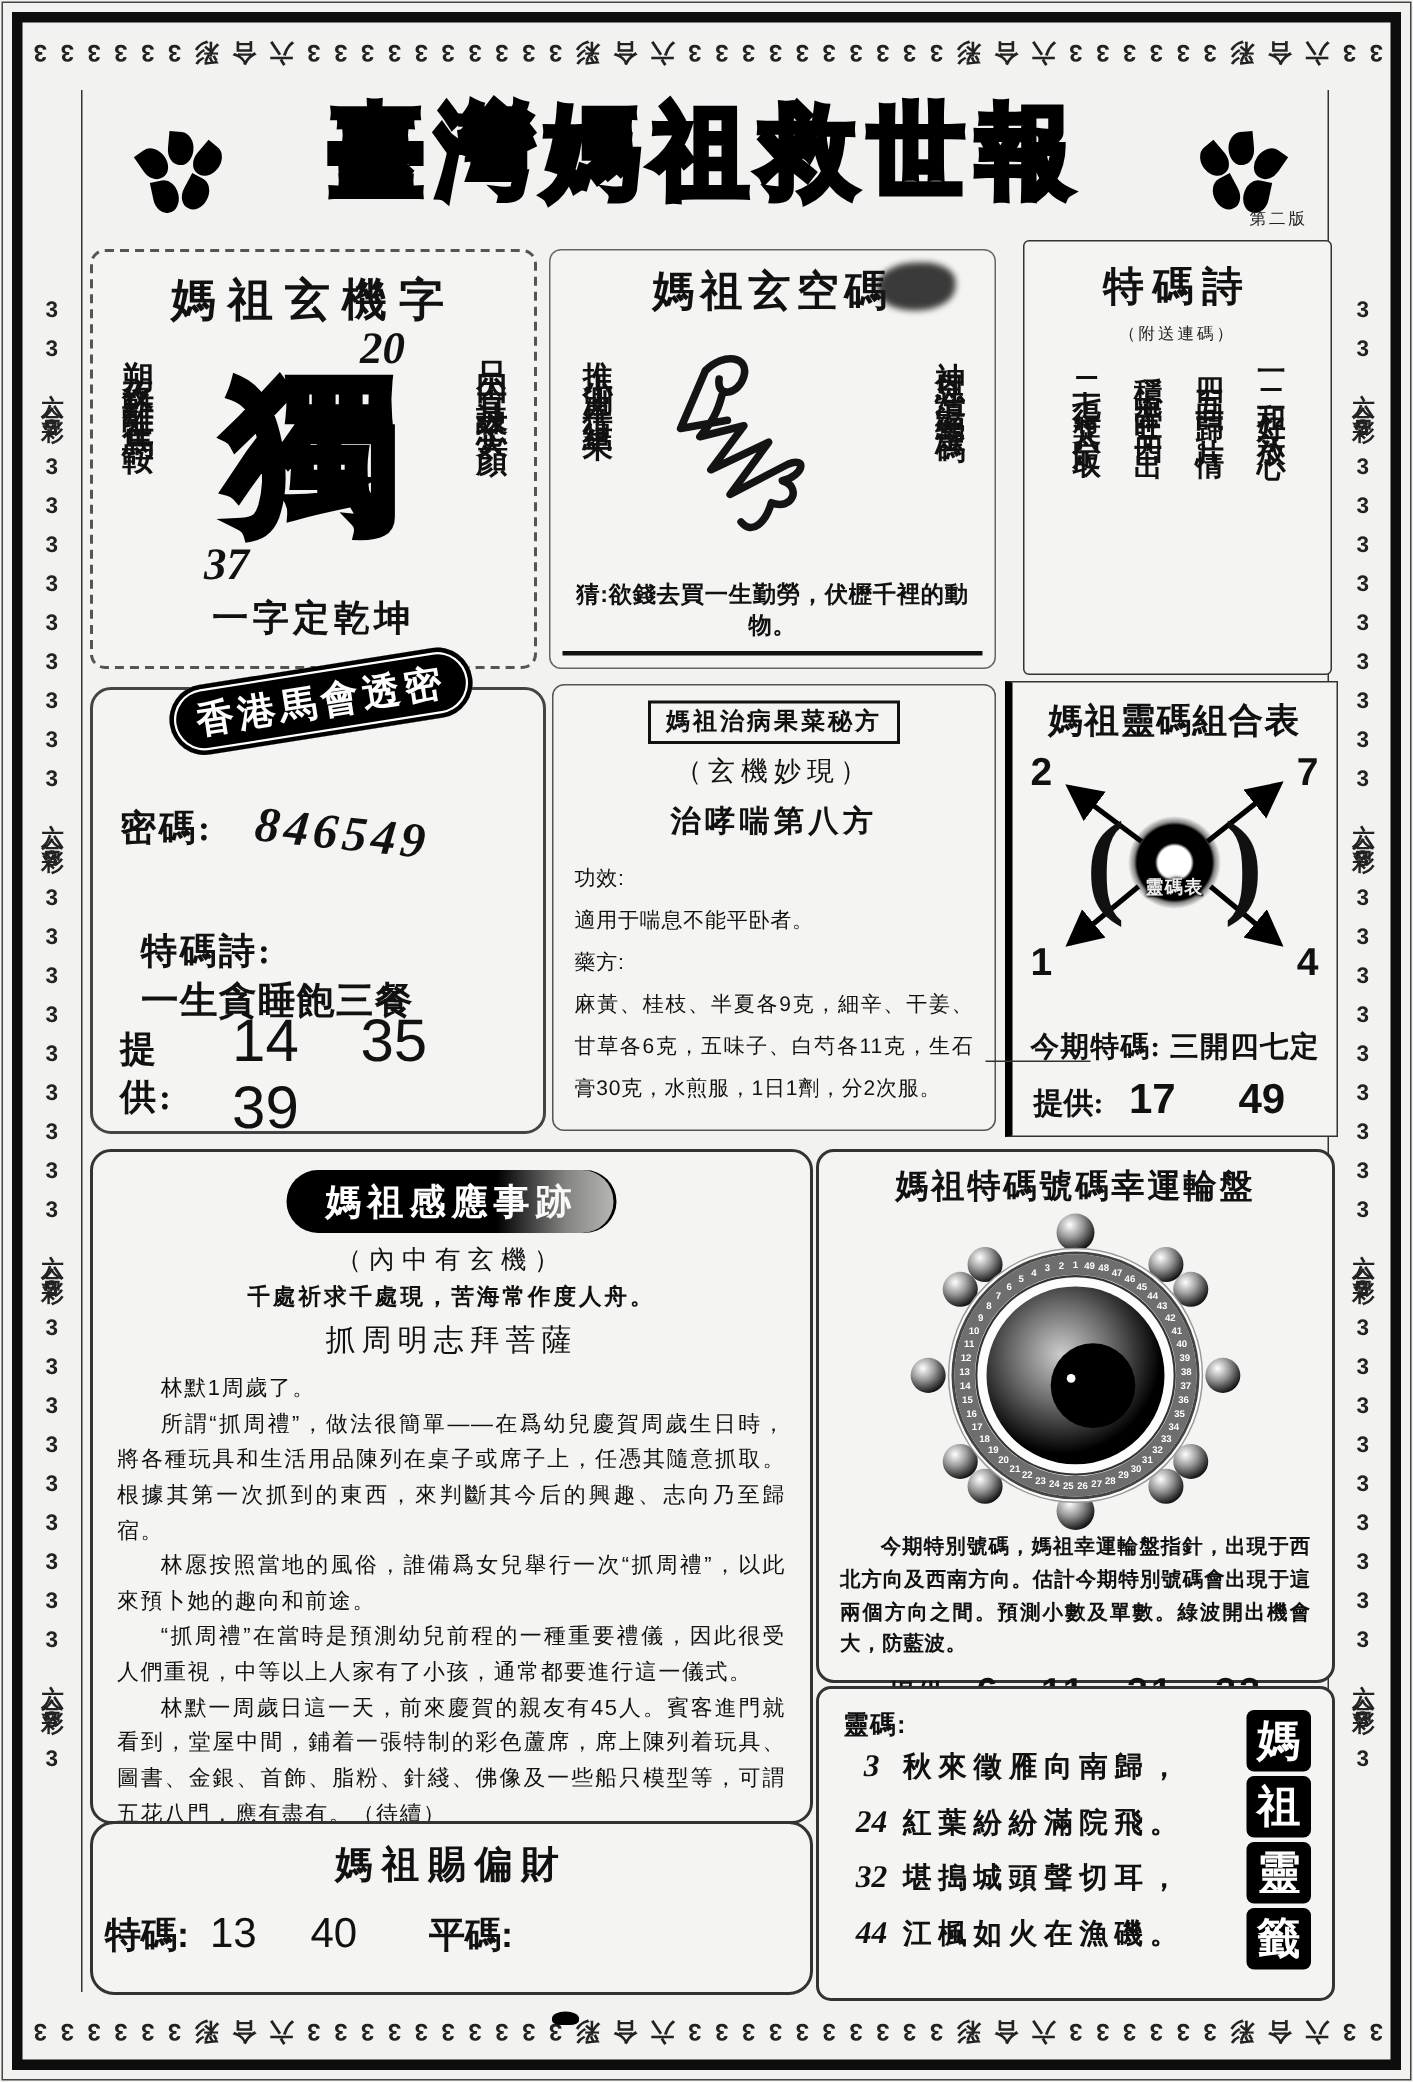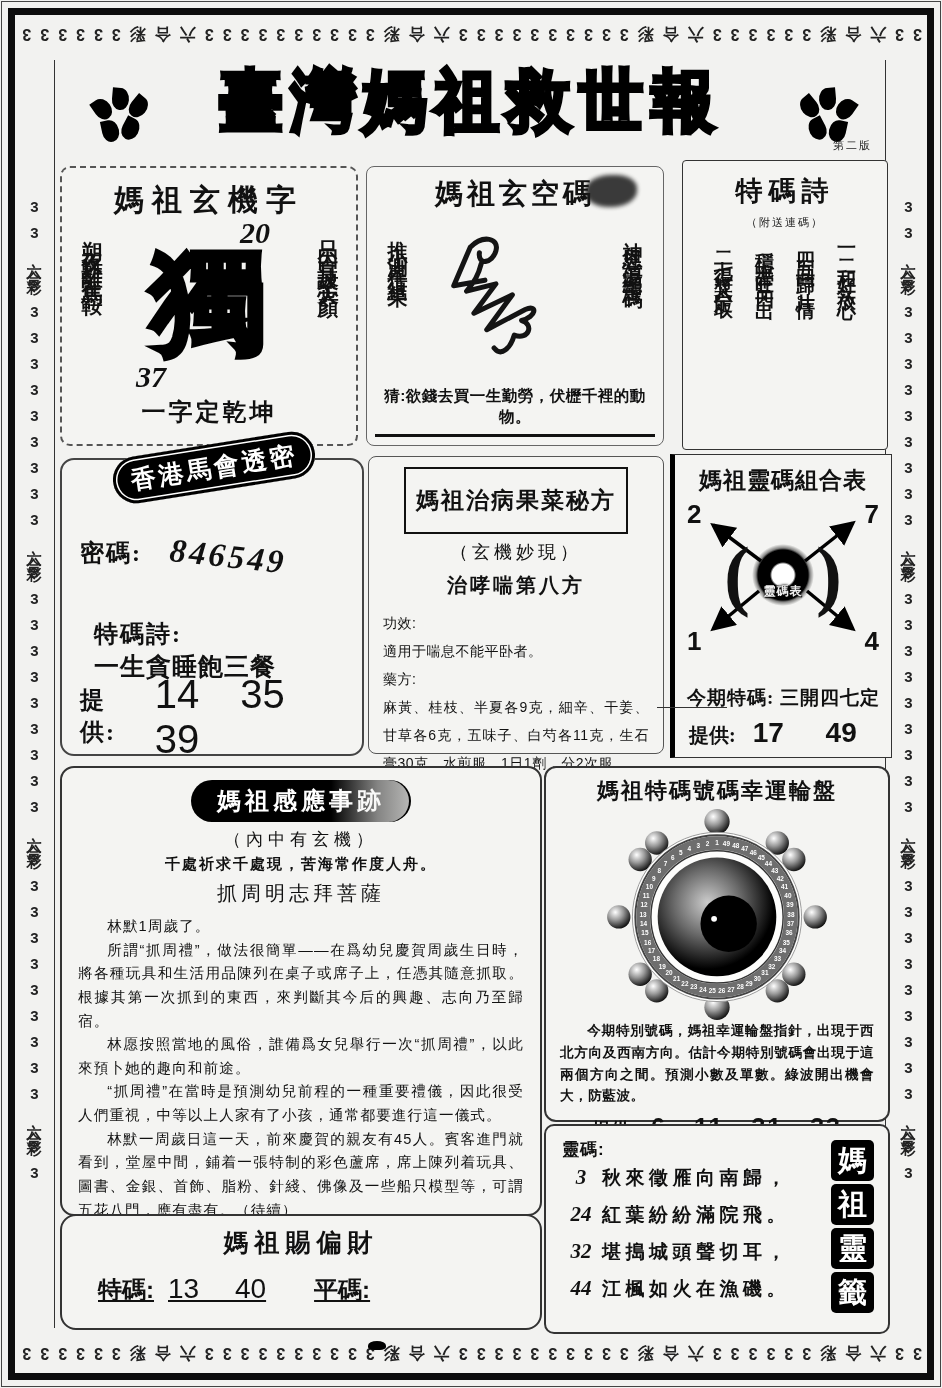--- a/index.html
+++ b/index.html
@@ -66,21 +66,21 @@
   .box-d{left:60px;top:458px;width:300px;height:294px;border:2px solid #444;border-radius:14px;}
   .badge-d{position:absolute;left:50px;top:-16px;transform:rotate(-9deg);background:#000;color:#fff;
     font-size:25px;font-weight:bold;letter-spacing:3px;padding:7px 18px;border-radius:24px;box-shadow:inset 0 0 0 3px #000, inset 0 0 0 4.5px #fff;}
   .box-d .row{position:absolute;left:18px;right:10px;display:flex;align-items:baseline;}
   .box-d .lab{font-size:24px;font-weight:bold;font-family:"Liberation Serif",serif;letter-spacing:2px;}
   .box-d .pwd{font-family:"Liberation Serif",serif;font-style:italic;font-weight:900;font-size:33px;letter-spacing:3px;margin-left:26px;transform:rotate(6deg);transform-origin:left bottom;}
   .box-d .poem{font-size:25px;font-weight:900;margin-left:14px;letter-spacing:1px;}
   .box-d .nums{font-size:40px;margin-left:18px;word-spacing:30px;}
   
   .box-e{left:368px;top:456px;width:294px;height:296px;border:1.5px solid #555;border-radius:8px;}
-  .box-e .bt{margin:10px auto 0;width:fit-content;border:2.5px solid #111;padding:16px 10px;font-size:23px;font-weight:bold;letter-spacing:2px;}
+  .box-e .bt{margin:10px auto 0;width:fit-content;border:2.5px solid #111;padding:2px 10px;font-size:16px;font-weight:bold;letter-spacing:2px;}
   .box-e .sub{margin-top:6px;text-align:center;font-size:18px;letter-spacing:4px;font-family:"Liberation Serif",serif;}
   .box-e .recipe{margin-top:8px;text-align:center;font-size:20px;font-weight:bold;letter-spacing:3px;font-family:Liberation Serif, serif;}
   .box-e .body{margin:10px 14px 0;font-size:14px;line-height:2.0;letter-spacing:.5px;}
   .box-e .rx{text-align:justify;}
   
   .box-f{left:670px;top:454px;width:216px;height:302px;border:1.5px solid #333;border-left:5px solid #000;}
   .box-f .bt{margin-top:10px;text-align:center;font-size:23px;font-weight:900;letter-spacing:1px;}
   .combo-graphic{position:absolute;left:0;right:0;top:42px;height:160px;}
   .combo-graphic .cnum{position:absolute;font-size:26px;font-weight:bold;}
   .combo-graphic .c2{left:12px;top:2px;}
@@ -107,21 +107,21 @@
     background:linear-gradient(90deg, rgba(242,242,240,0), rgba(242,242,240,.55) 60%, rgba(242,242,240,.75));}
   .box-g .sub{margin-top:6px;text-align:center;font-size:17px;letter-spacing:5px;font-family:"Liberation Serif",serif;}
   .box-g .motto{margin-top:4px;text-align:center;font-size:15px;font-weight:900;letter-spacing:2px;}
   .box-g .headline{margin-top:6px;text-align:center;font-size:20px;letter-spacing:4px;font-family:"Liberation Serif",serif;}
   .box-g .paras{margin:8px 16px 0;font-size:14.6px;line-height:1.62;letter-spacing:1.1px;text-align:justify;}
   .box-g .paras p{margin:0;text-indent:2em;}
   .box-g .footer{margin-top:8px;text-align:center;font-size:16px;font-style:italic;font-weight:bold;letter-spacing:4px;font-family:"Liberation Serif",serif;}
   
   .box-h{left:60px;top:1214px;width:478px;height:112px;border:2px solid #333;border-radius:16px;}
   .box-h .bt{margin-top:10px;text-align:center;font-size:25px;font-weight:900;letter-spacing:6px;}
-  .box-h .line{margin-top:14px;display:flex;align-items:baseline;padding:0 36px;text-decoration:underline;}
+  .box-h .line{margin-top:14px;display:flex;align-items:baseline;padding:0 8px;}
   .box-h .lab{font-size:24px;font-weight:900;}
   .box-h .n{font-size:28px;margin-left:14px;word-spacing:28px;}
   .box-h .gap{width:48px;}
   
   .box-i{left:544px;top:766px;width:342px;height:352px;border:2px solid #333;border-radius:12px;}
   .box-i .bt{margin-top:8px;text-align:center;font-size:22px;font-weight:bold;letter-spacing:2px;font-family:Liberation Sans, sans-serif;}
   .wheel-wrap{margin:2px auto 0;width:230px;height:212px;position:relative;}
   .box-i .desc{margin:0 14px;font-size:13.6px;line-height:1.6;letter-spacing:.5px;text-align:justify;font-family:"Liberation Serif",serif;font-weight:bold;}
   .box-i .desc p{margin:0;text-indent:2em;}
   .box-i .provide{margin-top:4px;text-align:center;font-size:19px;font-weight:bold;font-family:"Liberation Serif",serif;}

